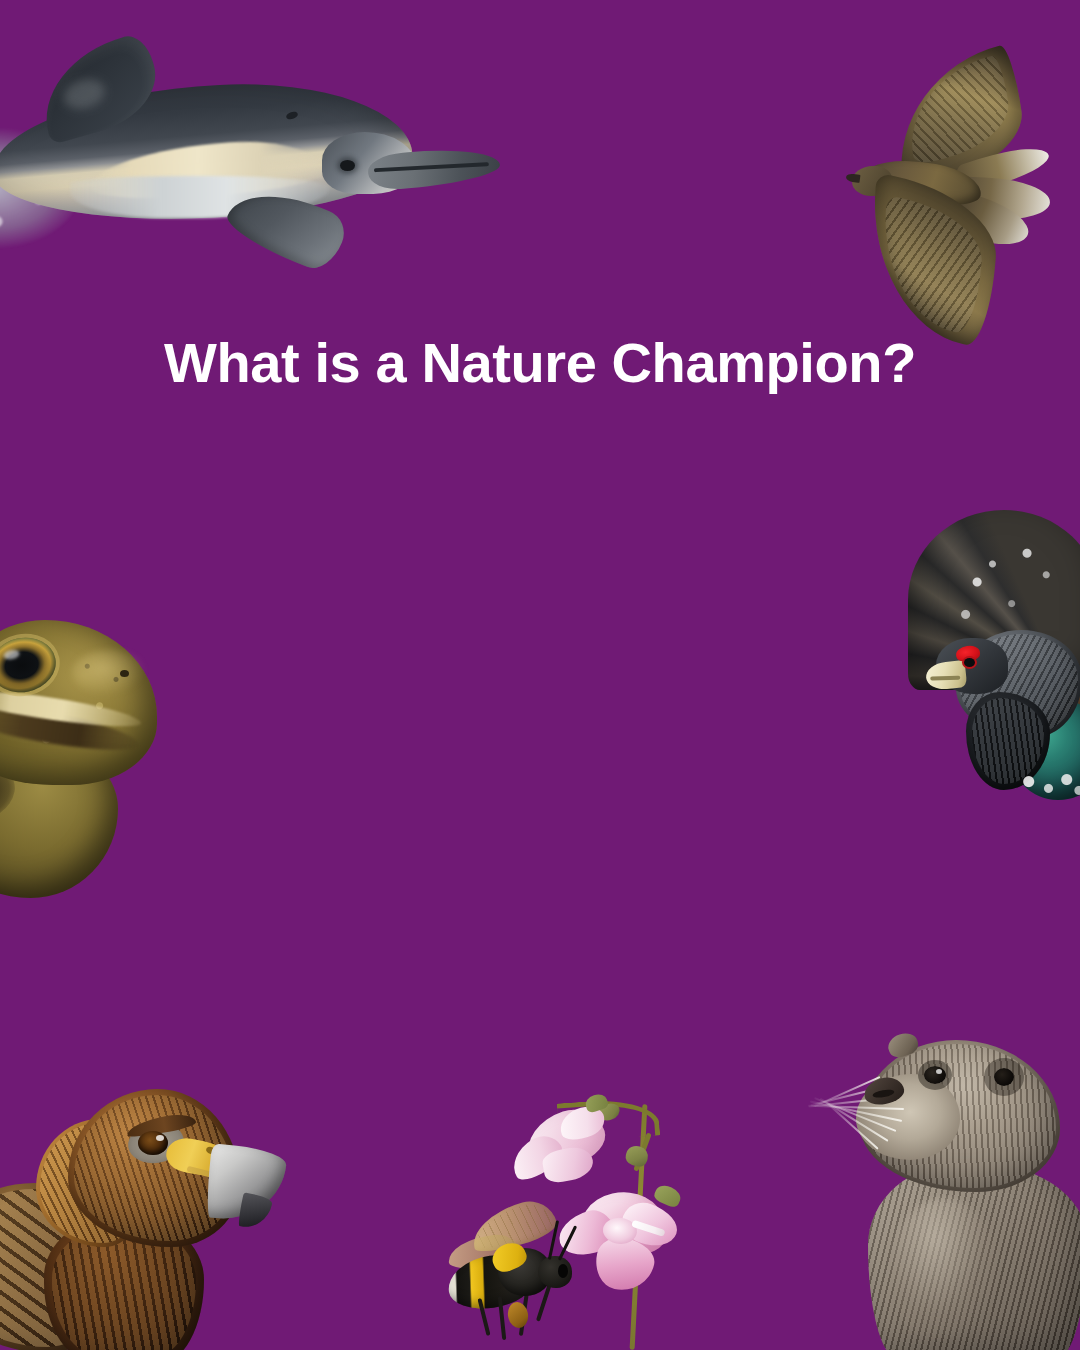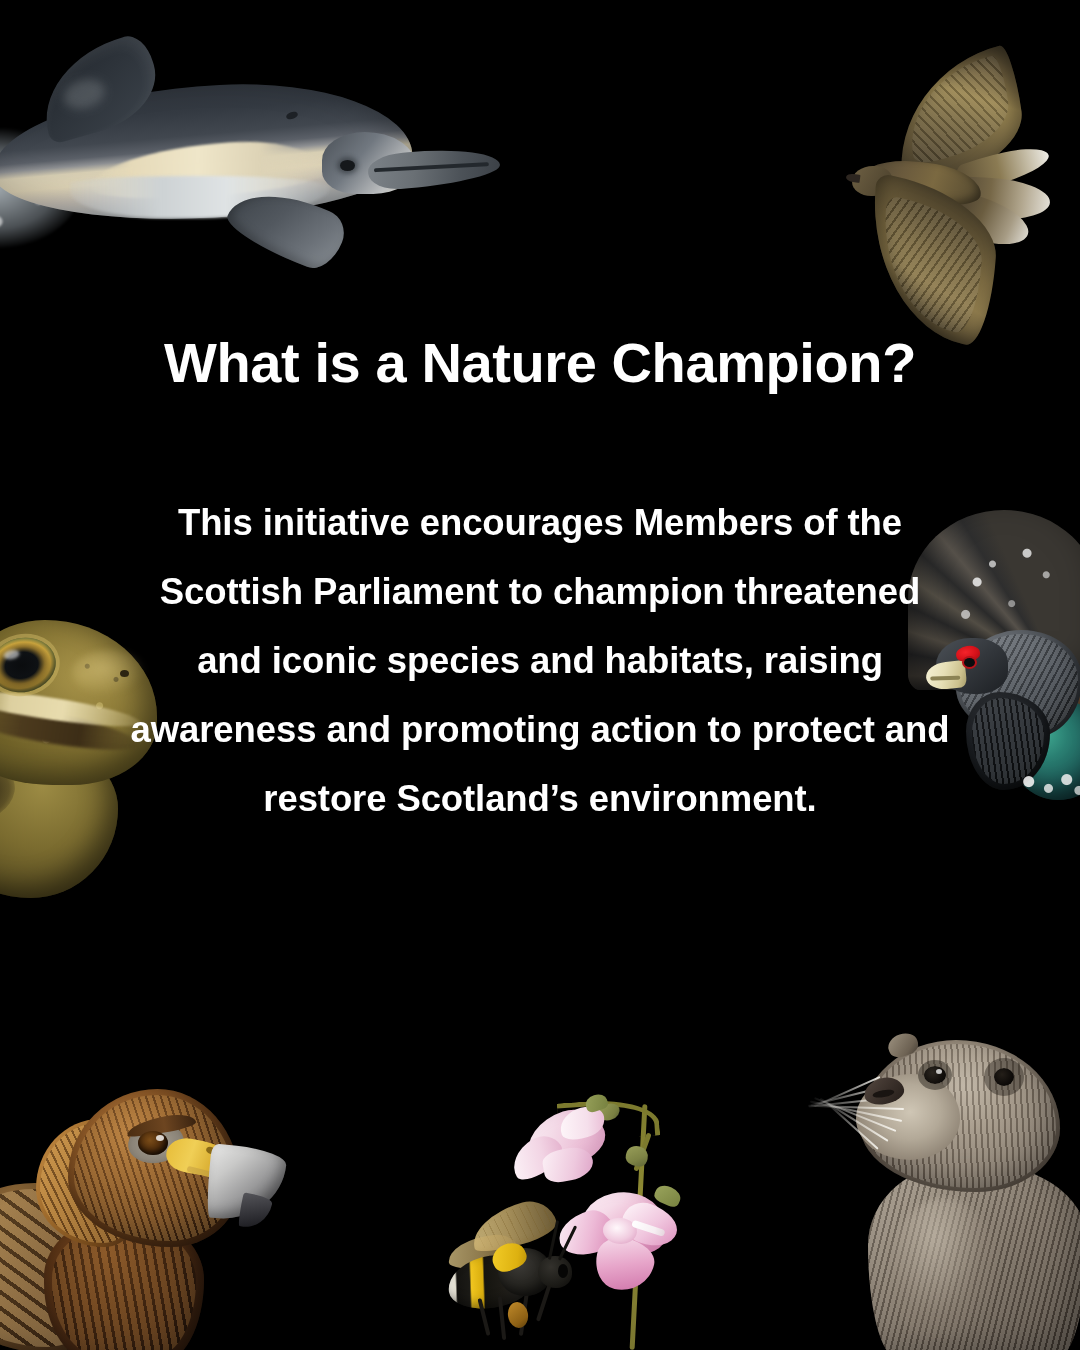--- a/index.html
+++ b/index.html
@@ -1017,21 +1017,21 @@
   .ot-whiskers span:nth-child(3){ top: 38px; width: 96px; transform: rotate(2deg); }
   .ot-whiskers span:nth-child(4){ top: 50px; width: 94px; transform: rotate(12deg); }
   .ot-whiskers span:nth-child(5){ top: 60px; width: 88px; transform: rotate(22deg); }
   .ot-whiskers span:nth-child(6){ top: 70px; width: 80px; transform: rotate(32deg); }
   .ot-whiskers span:nth-child(7){ top: 78px; width: 70px; transform: rotate(42deg); }
   .ot-whiskers span:nth-child(8){ top: 6px;  width: 72px; transform: rotate(-24deg); }
 </style>
 </head>
 <body>
 
-<div id="poster" style="background: #000000; text-decoration: underline;">
+<div id="poster" style="background: #701a75; text-decoration: underline;">
 
   <div class="photo" id="dolphin">
     <div class="dol-splash"></div>
     <div class="dol-body"></div>
     <div class="dol-flank"></div>
     <div class="dol-belly"></div>
     <div class="dol-fin"></div>
     <div class="dol-melon"></div>
     <div class="dol-rostrum"></div>
     <div class="dol-eye"></div>
@@ -1148,17 +1148,16 @@
       <span></span>
     </div>
     <div class="ot-nose"></div>
     <div class="ot-eye-l"></div>
     <div class="ot-eye-r"></div>
   </div>
 
   <div class="text-stack">
     <div class="title">What is a Nature Champion?</div>
 
-    <div class="body-copy">This initiative encourages Members of the Scottish Parliament to champion threatened and iconic species and habitats, raising awareness and promoting action to protect and restore Scotland’s environment.</div>
 
   </div>
 
 </div>
 
 </body></html>

